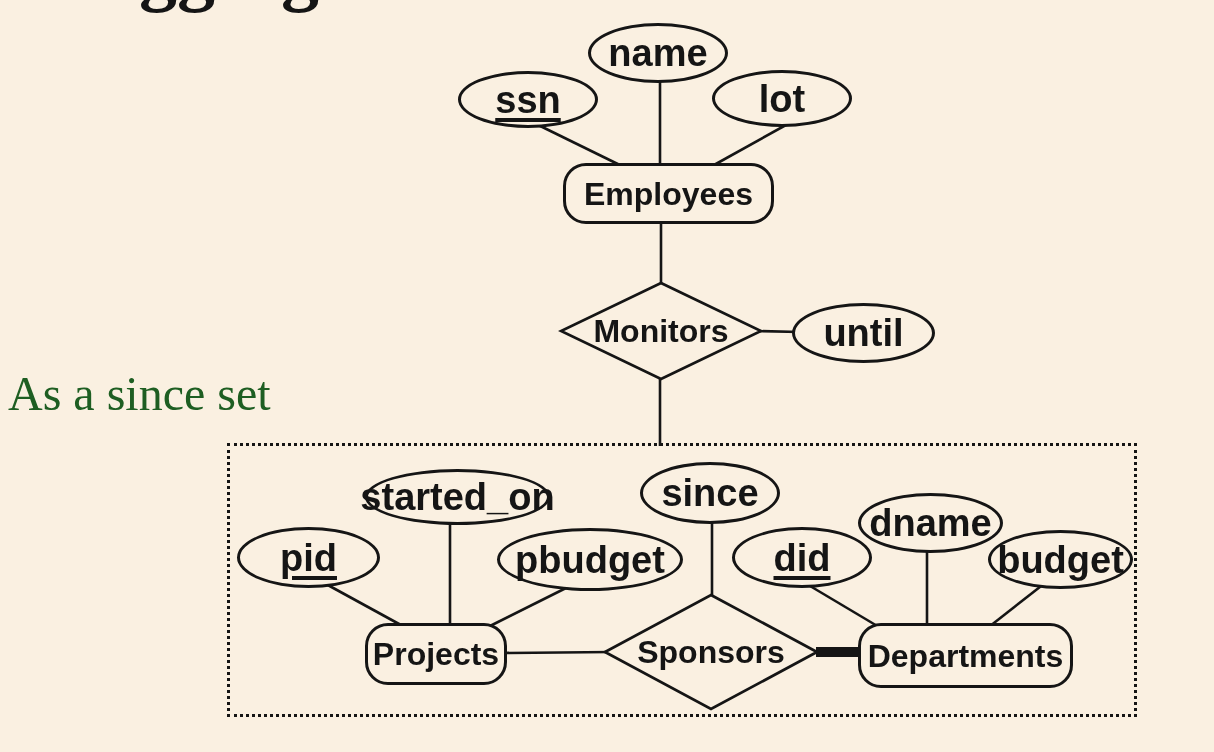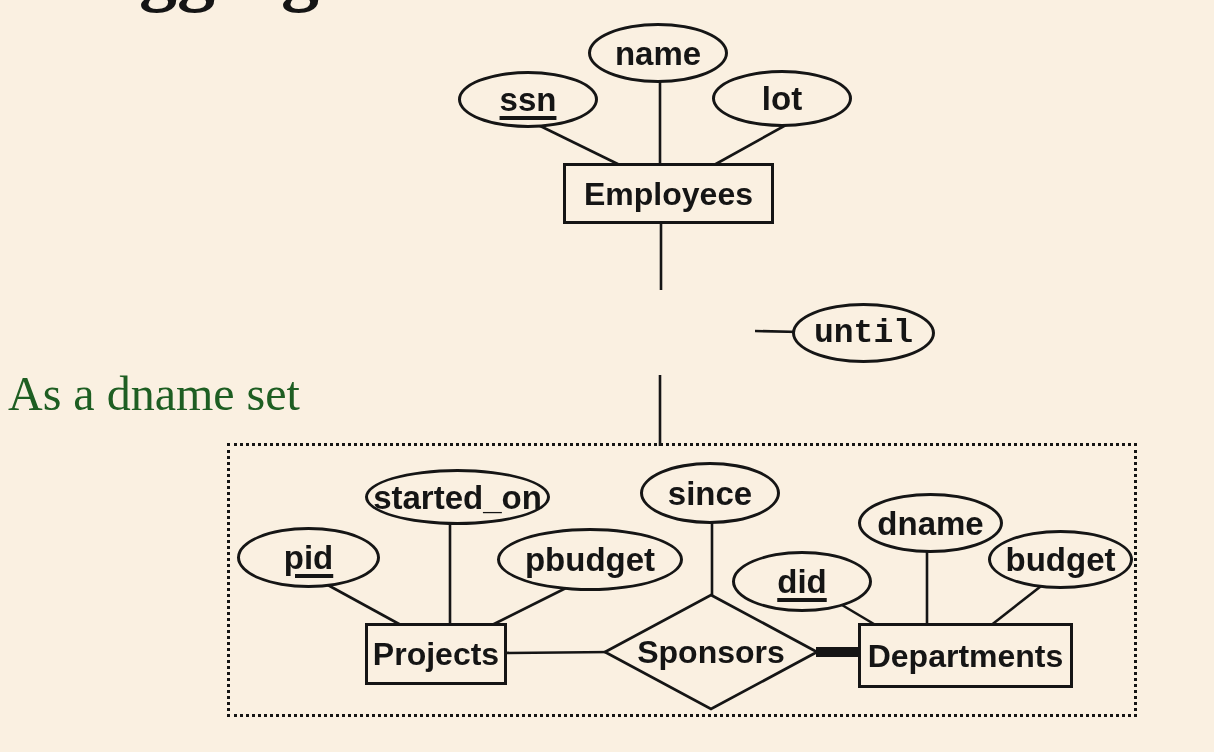--- a/index.html
+++ b/index.html
@@ -27,24 +27,24 @@
     position:absolute;left:8px;top:366px;
     font-family:"Liberation Serif",serif;font-size:48px;line-height:1.15;
     color:var(--green);white-space:nowrap;
   }
 
   svg.lines{position:absolute;left:0;top:0;z-index:1;}
   .conn{stroke:var(--ink);stroke-width:2.6;fill:none;}
   .conn-thick{stroke:var(--ink);stroke-width:10;fill:none;}
 
   .node{position:absolute;z-index:2;display:flex;align-items:center;justify-content:center;
-        box-sizing:border-box;background:var(--bg);}
+        box-sizing:border-box;background:var(--bg);border-radius:23px;}
   .ellipse{border:3px solid var(--ink);border-radius:50%;}
   .entity{border:3px solid var(--ink);}
-  .lbl{font-weight:bold;color:var(--ink);font-size:33px;line-height:1;white-space:nowrap;}
+  .lbl{font-weight:bold;color:var(--ink);font-size:38px;line-height:1;white-space:nowrap;}
   .entity .lbl,.diamond .lbl{font-size:32px;}
   .key .lbl{text-decoration:underline;text-decoration-thickness:3.5px;text-underline-offset:5px;}
 
   .diamond{position:absolute;z-index:2;background:transparent;}
   .diamond svg{position:absolute;left:0;top:0;}
   .diamond .lbl{position:absolute;left:0;top:0;width:100%;height:100%;
                 display:flex;align-items:center;justify-content:center;}
   .diamond-shape{fill:var(--bg);stroke:var(--ink);stroke-width:2.8;}
 
   .agg-box{
@@ -55,21 +55,21 @@
 </style>
 </head>
 <body>
 
 <div class="stage">
 
   <div class="clip-title">
     <span>Aggregation</span>
   </div>
 
-  <div class="caption">As a dname set</div>
+  <div class="caption">As a since set</div>
 
   <svg class="lines" width="1214" height="752" viewBox="0 0 1214 752">
     <line class="conn" x1="660" y1="80" x2="660" y2="170"></line>
     <line class="conn" x1="528" y1="120" x2="630" y2="170"></line>
     <line class="conn" x1="795" y1="120" x2="705" y2="170"></line>
     <line class="conn" x1="661" y1="220" x2="661" y2="290"></line>
     <line class="conn" x1="755" y1="331" x2="800" y2="332"></line>
     <line class="conn" x1="660" y1="375" x2="660" y2="446"></line>
     <line class="conn" x1="315" y1="578" x2="410" y2="630"></line>
     <line class="conn" x1="450" y1="520" x2="450" y2="630"></line>
@@ -91,38 +91,44 @@
     <span class="lbl">name</span>
   </div>
   <div class="node ellipse" style="left:712px;top:70px;width:140px;height:57px;">
     <span class="lbl">lot</span>
   </div>
 
   <div class="node entity" style="left:563px;top:163px;width:211px;height:61px;">
     <span class="lbl">Employees</span>
   </div>
 
+  <div class="diamond" style="left:558px;top:281px;width:206px;height:100px;">
+    <svg width="206" height="100" viewBox="0 0 206 100">
+      <polygon class="diamond-shape" points="103,2 203,50 103,98 3,50"></polygon>
+    </svg>
+    <span class="lbl">Monitors</span>
+  </div>
 
-  <div class="node ellipse" style="left:792px;top:303px;width:143px;height:60px;font-family:Liberation Mono, monospace;">
+  <div class="node ellipse" style="left:792px;top:303px;width:143px;height:60px;">
     <span class="lbl">until</span>
   </div>
 
   <div class="node ellipse" style="left:365px;top:469px;width:185px;height:56px;align-items:center;">
     <span class="lbl">started_on</span>
   </div>
   <div class="node ellipse" style="left:640px;top:462px;width:140px;height:62px;">
     <span class="lbl">since</span>
   </div>
   <div class="node ellipse key" style="left:237px;top:527px;width:143px;height:61px;">
     <span class="lbl">pid</span>
   </div>
   <div class="node ellipse" style="left:497px;top:528px;width:186px;height:63px;text-align:center;">
     <span class="lbl">pbudget</span>
   </div>
-  <div class="node ellipse key" style="left:732px;top:551px;width:140px;height:61px;">
+  <div class="node ellipse key" style="left:732px;top:527px;width:140px;height:61px;">
     <span class="lbl">did</span>
   </div>
   <div class="node ellipse" style="left:858px;top:493px;width:145px;height:60px;">
     <span class="lbl">dname</span>
   </div>
   <div class="node ellipse" style="left:988px;top:530px;width:145px;height:59px;text-align:center;">
     <span class="lbl">budget</span>
   </div>
 
   <div class="node entity" style="left:365px;top:623px;width:142px;height:62px;">

